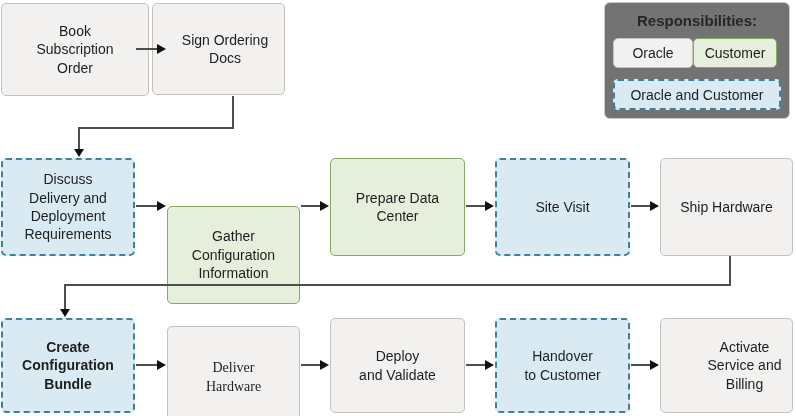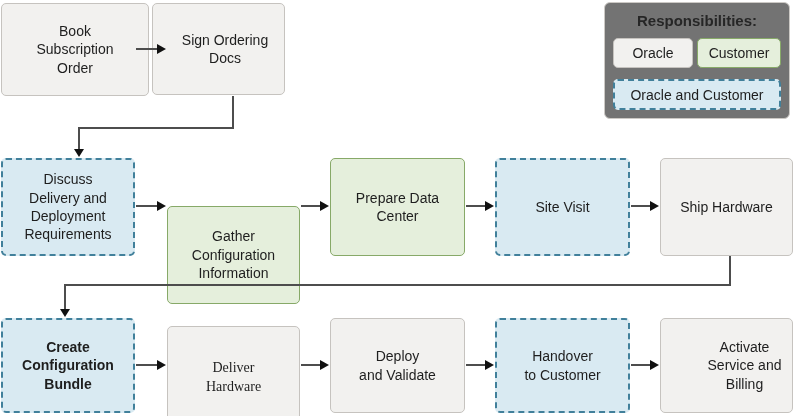--- a/index.html
+++ b/index.html
@@ -62,21 +62,21 @@
   .e2b{left:64px; top:284px;width:667px;height:2px;}
   .e2c{left:64px; top:284px;width:2px;  height:26px;}
   .e2h{left:60px; top:309px;}
 
   
   .legend{
     position:absolute;left:604px;top:2px;width:186px;height:117px;
     box-sizing:border-box;background:#737373;border:1px solid #ccc9c5;border-radius:6px;
   }
   .legend-title{margin-top:9px;text-align:center;font-weight:bold;font-size:15px;color:#262626;}
-  .legend-row{display:flex;justify-content:space-between;padding:9px 8px 0 8px;}
+  .legend-row{display:flex;justify-content:flex-start;padding:9px 8px 0 8px;}
   .chip{
     box-sizing:border-box;height:30px;border-radius:5px;
     display:flex;align-items:center;justify-content:center;
     font-size:14px;text-align:center;
   }
   .chip.oracle{width:80px;background:var(--oracle-fill,#f2f1ef);border:1px solid var(--oracle-border,#c6c3bf);}
   .chip.customer{width:84px;background:var(--customer-fill,#e5efdc);border:1.5px solid var(--customer-border,#87a968);}
   .chip.both{margin:11px 8px 0 8px;height:31px;background:var(--both-fill,#d9eaf2);border:2px dashed var(--both-border,#41809b);}
 </style>
 </head>

